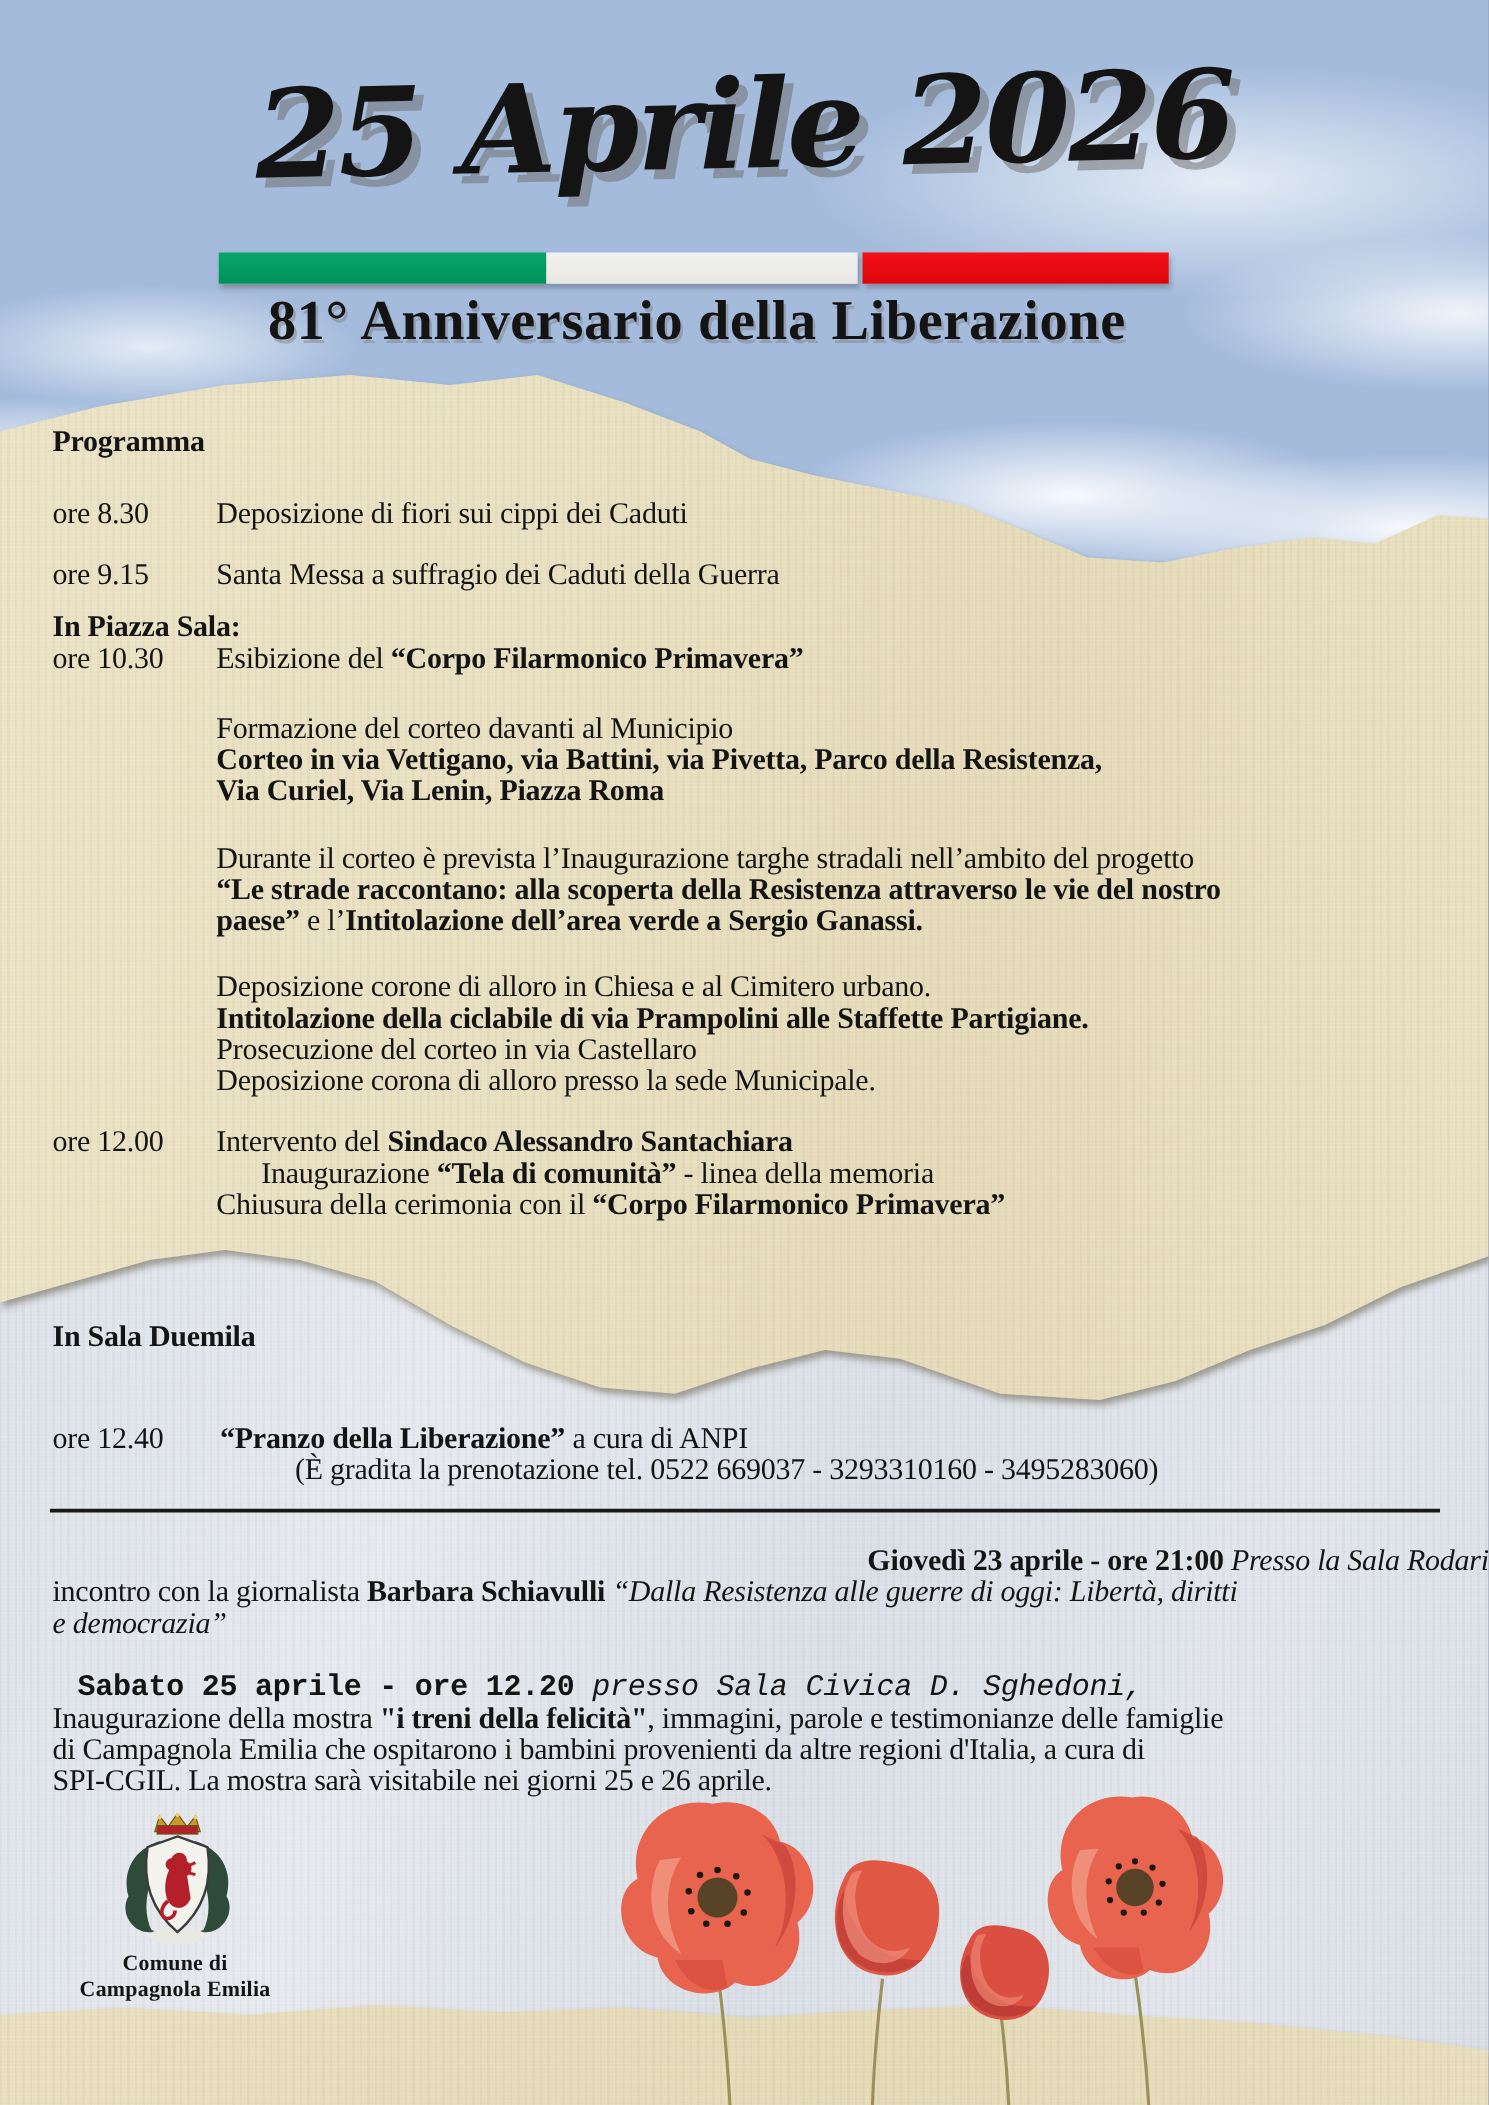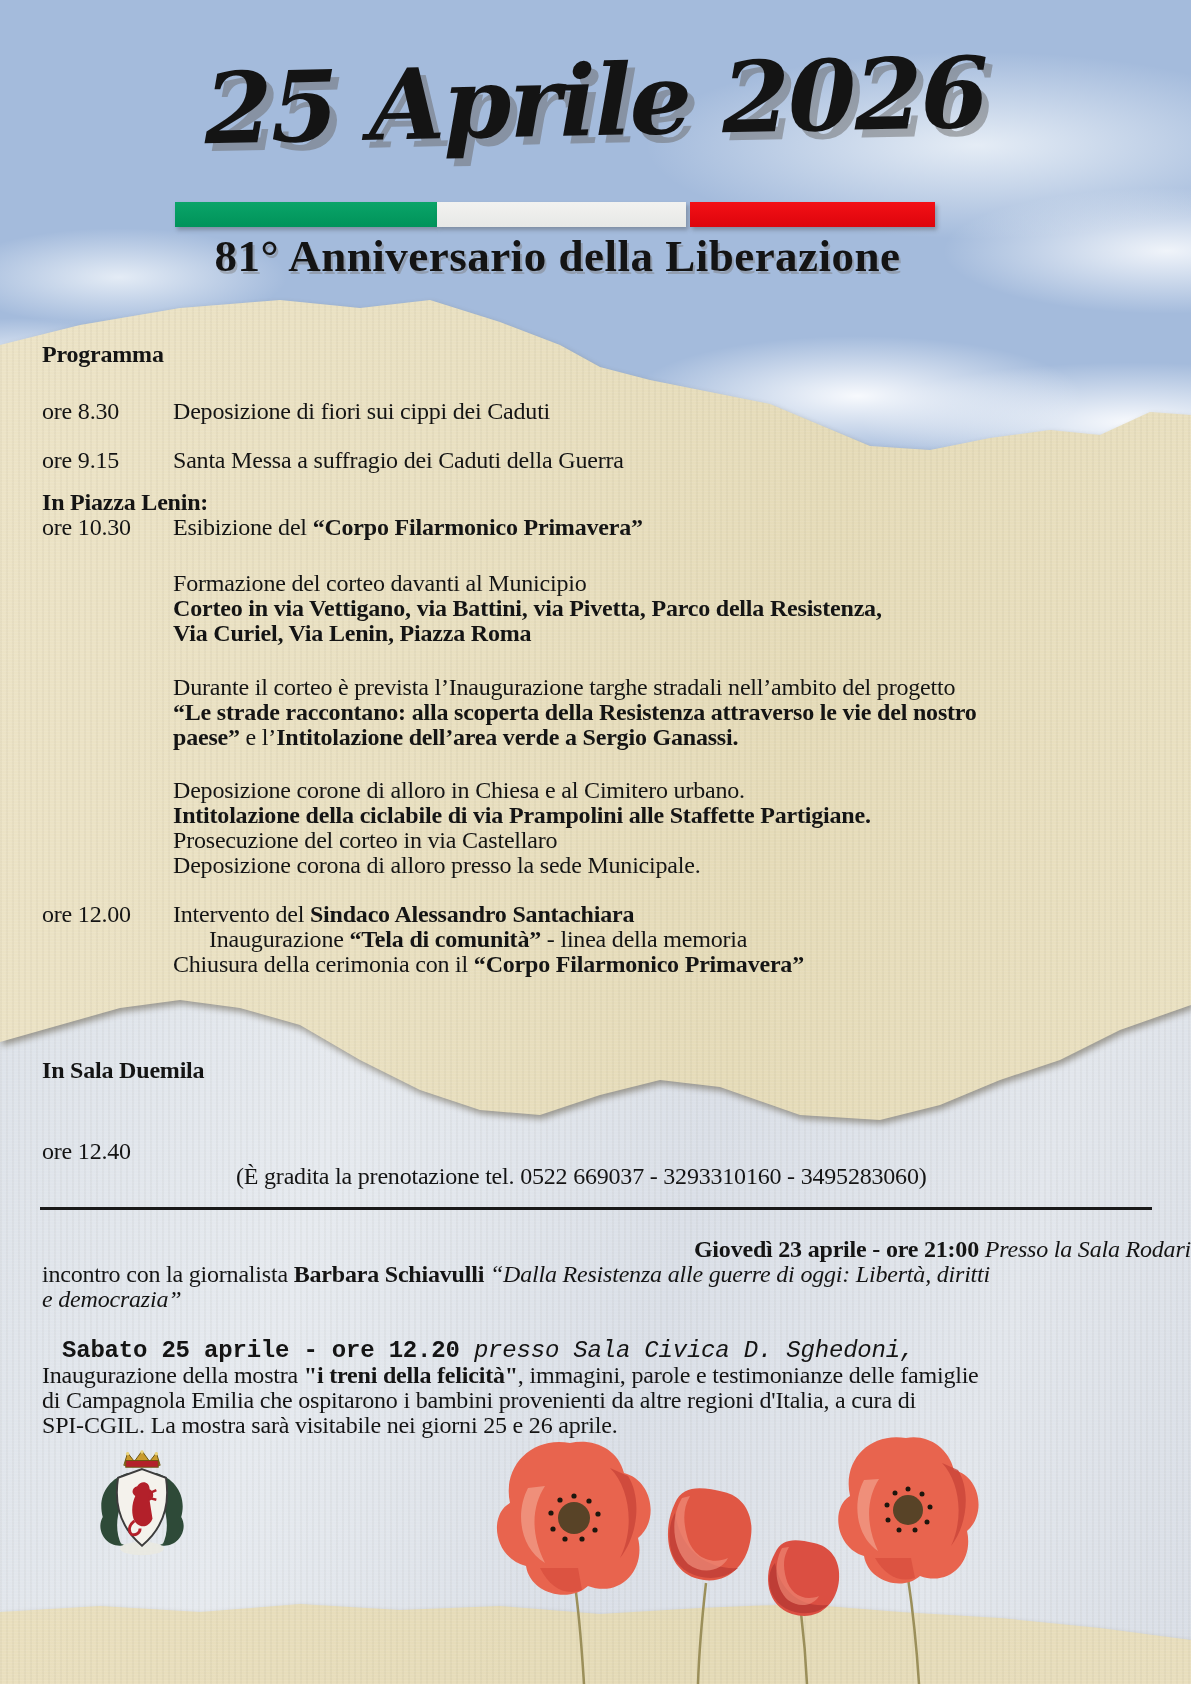--- a/index.html
+++ b/index.html
@@ -115,21 +115,21 @@
       </div>
       <div class="line" style="top: 399px;">
         <span class="time">ore 8.30</span>
         <div class="desc" style="margin-left: 173px;"><span class="seg">Deposizione di fiori sui cippi dei Caduti</span></div>
       </div>
       <div class="line" style="top: 448px;">
         <span class="time">ore 9.15</span>
         <div class="desc" style="margin-left: 173px;"><span class="seg">Santa Messa a suffragio dei Caduti della Guerra</span></div>
       </div>
       <div class="line" style="top: 490px;">
-        <div class="desc" style="margin-left: 42px;"><span class="seg b">In Piazza Lenin:</span></div>
+        <div class="desc" style="margin-left: 42px;"><span class="seg b">In Piazza Sala:</span></div>
       </div>
       <div class="line" style="top: 515px;">
         <span class="time">ore 10.30</span>
         <div class="desc" style="margin-left: 173px;"><span class="seg">Esibizione del </span><span class="seg b">“Corpo Filarmonico Primavera”</span></div>
       </div>
       <div class="line" style="top: 571px;">
         <div class="desc" style="margin-left: 173px;"><span class="seg">Formazione del corteo davanti al Municipio</span></div>
       </div>
       <div class="line" style="top: 596px;">
         <div class="desc" style="margin-left: 173px;"><span class="seg b">Corteo in via Vettigano, via Battini, via Pivetta, Parco della Resistenza,</span></div>
@@ -168,20 +168,21 @@
       <div class="line" style="top: 952px;">
         <div class="desc" style="margin-left: 173px;"><span class="seg">Chiusura della cerimonia con il </span><span class="seg b">“Corpo Filarmonico Primavera”</span></div>
       </div>
     </div>
   <div>
       <div class="line" style="top: 1058px;">
         <div class="desc" style="margin-left: 42px;"><span class="seg b">In Sala Duemila</span></div>
       </div>
       <div class="line" style="top: 1139px;">
         <span class="time">ore 12.40</span>
+        <div class="desc" style="margin-left: 176px;"><span class="seg b">“Pranzo della Liberazione”</span><span class="seg"> a cura di ANPI</span></div>
       </div>
       <div class="line" style="top: 1164px; padding-left: 47px;">
         <div class="desc" style="margin-left: 189px;"><span class="seg">(È gradita la prenotazione tel. 0522 669037 - 3293310160 - 3495283060)</span></div>
       </div>
     </div>
   <div class="divider"></div>
   <div>
       <div class="line" style="top: 1237px;">
         <div class="desc" style="margin-left: 24px; text-align: right;"><span class="seg b">Giovedì 23 aprile - ore 21:00 </span><span class="seg i">Presso la Sala Rodari</span></div>
       </div>
@@ -217,20 +218,24 @@
     <circle cx="40" cy="4" r="1.8" fill="#e8d27a"></circle>
       <circle cx="55" cy="2" r="1.8" fill="#e8d27a"></circle>
       <circle cx="70" cy="4" r="1.8" fill="#e8d27a"></circle>
 
     <path d="M55,20 L80,29 C84,54 79,80 55,100 C31,80 26,54 30,29 Z" fill="#f4f2ec" stroke="#3c3c3c" stroke-width="2"></path>
 
     <path d="M50,38 C54,31 63,33 63,41 C68,43 68,51 63,53 L66,72 C62,82 52,82 47,74 C43,65 45,54 48,48 C43,45 45,39 50,38 Z" fill="#b3202a"></path>
     <path d="M47,74 C42,78 40,84 44,88 C48,90 53,87 53,82" fill="none" stroke="#b3202a" stroke-width="3"></path>
     <path d="M63,45 L70,42 M62,50 L70,52" stroke="#b3202a" stroke-width="2.5"></path>
   </svg>
+  <div class="crest-caption">
+    <div>Comune di</div>
+    <div>Campagnola Emilia</div>
+  </div>
 
   <svg class="poppies" viewBox="0 0 640 266">
 
     <path d="M104,160 C110,200 112,235 114,266" stroke="#9b8f5a" stroke-width="2.5" fill="none"></path>
     <path d="M236,165 C232,200 229,235 228,266" stroke="#9b8f5a" stroke-width="2.5" fill="none"></path>
     <path d="M331,195 C334,220 336,245 337,266" stroke="#9b8f5a" stroke-width="2.5" fill="none"></path>
     <path d="M438,160 C444,200 447,235 449,266" stroke="#9b8f5a" stroke-width="2.5" fill="none"></path>
 
     <g>
       <path d="M100,25 C62,18 32,48 40,85 C18,97 24,140 56,148 C60,175 98,186 118,168 C150,180 176,152 168,120 C190,102 182,62 154,55 C148,30 122,20 100,25 Z" fill="#e8644e"></path>

